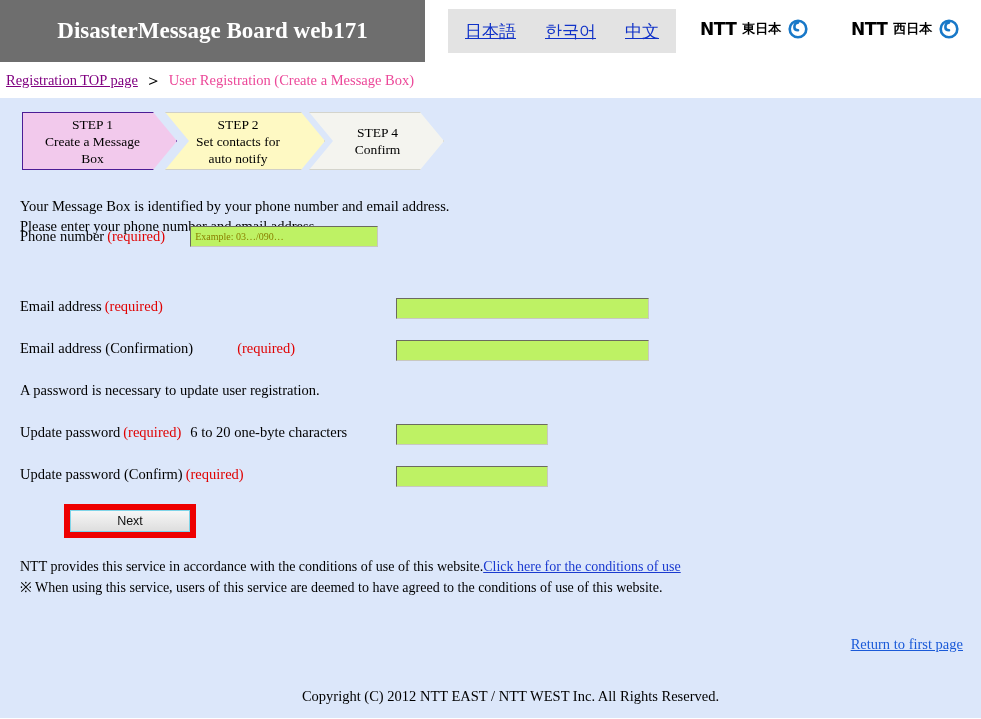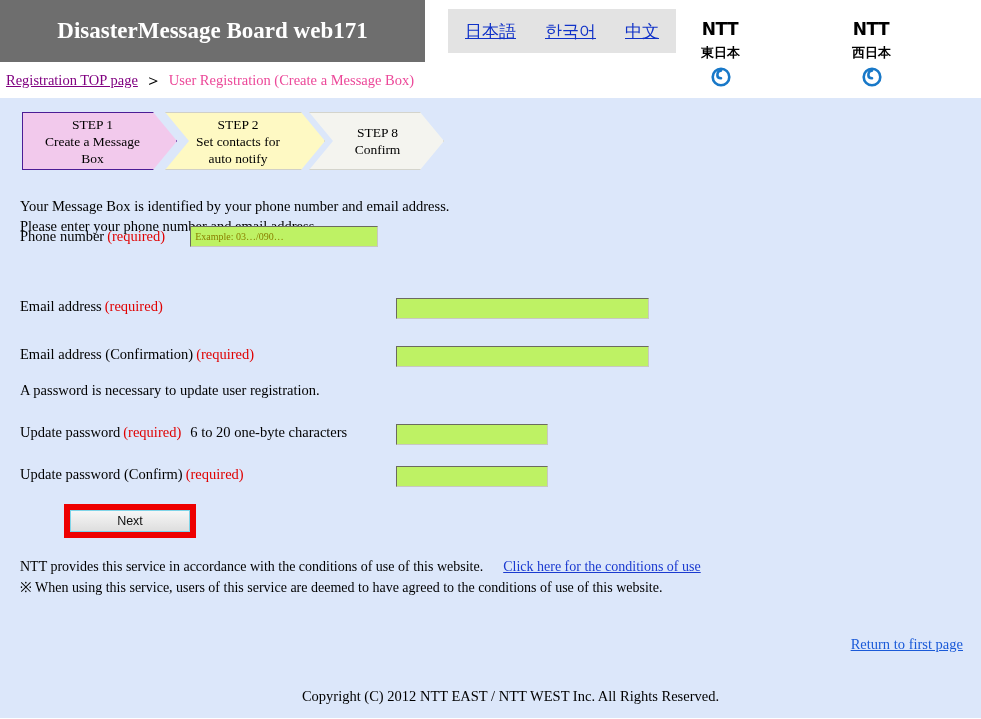--- a/index.html
+++ b/index.html
@@ -63,21 +63,20 @@
     line-height: 1;
     cursor: pointer;
   }
   .ntt-logo {
     position: absolute;
     top: 19px;
     display: flex;
     align-items: center;
     gap: 5px;
     white-space: nowrap;
-    flex-direction: column;
   }
   .ntt-logo.east { left: 700px; }
   .ntt-logo.west { left: 851px; }
   .ntt-word {
     font-family: "DejaVu Sans", "Liberation Sans", sans-serif;
     font-weight: bold;
     font-size: 17px;
     letter-spacing: -0.5px;
     color: #000000;
   }
@@ -203,21 +202,21 @@
     color: #000000;
   }
   .tfield::placeholder { color: #8a8000; opacity: 1; }
 
   
   .row-phone { top: 128px; }
   .row-phone .tfield { width: 188px; margin-left: 22px; }
 
   
   .row-email { top: 200px; }
-  .row-email2 { top: 248px; }
+  .row-email2 { top: 242px; gap: 41px; }
   .field-right {
     position: absolute;
     left: 396px;
   }
   .field-right .tfield { width: 253px; }
 
   .pw-note { position: absolute; left: 20px; top: 284px; font-size: 14.5px; }
 
   .row-pw { top: 326px; }
   .row-pw2 { top: 368px; }
@@ -255,21 +254,20 @@
     left: 20px;
     top: 458px;
     font-size: 14px;
     line-height: 21px;
     width: 930px;
   }
   .legal-link {
     color: #1a3ad0;
     text-decoration: underline;
     cursor: pointer;
-    margin-left: 20px;
   }
 
   .return-link {
     position: absolute;
     right: 18px;
     top: 538px;
     color: #1a5ad8;
     text-decoration: underline;
     font-size: 14.5px;
     cursor: pointer;
@@ -336,21 +334,21 @@
       <span class="sline">STEP 1</span>
       <span class="sline">Create a Message</span>
       <span class="sline">Box</span>
     </div>
     <div class="step step-2">
       <span class="sline">STEP 2</span>
       <span class="sline">Set contacts for</span>
       <span class="sline">auto notify</span>
     </div>
     <div class="step step-3">
-      <span class="sline">STEP 8</span>
+      <span class="sline">STEP 4</span>
       <span class="sline">Confirm</span>
     </div>
   </div>
 
   <div class="intro">
     <div>Your Message Box is identified by your phone number and email address.</div>
     <div>Please enter your phone number and email address.</div>
   </div>
 
   <div class="row row-phone">

